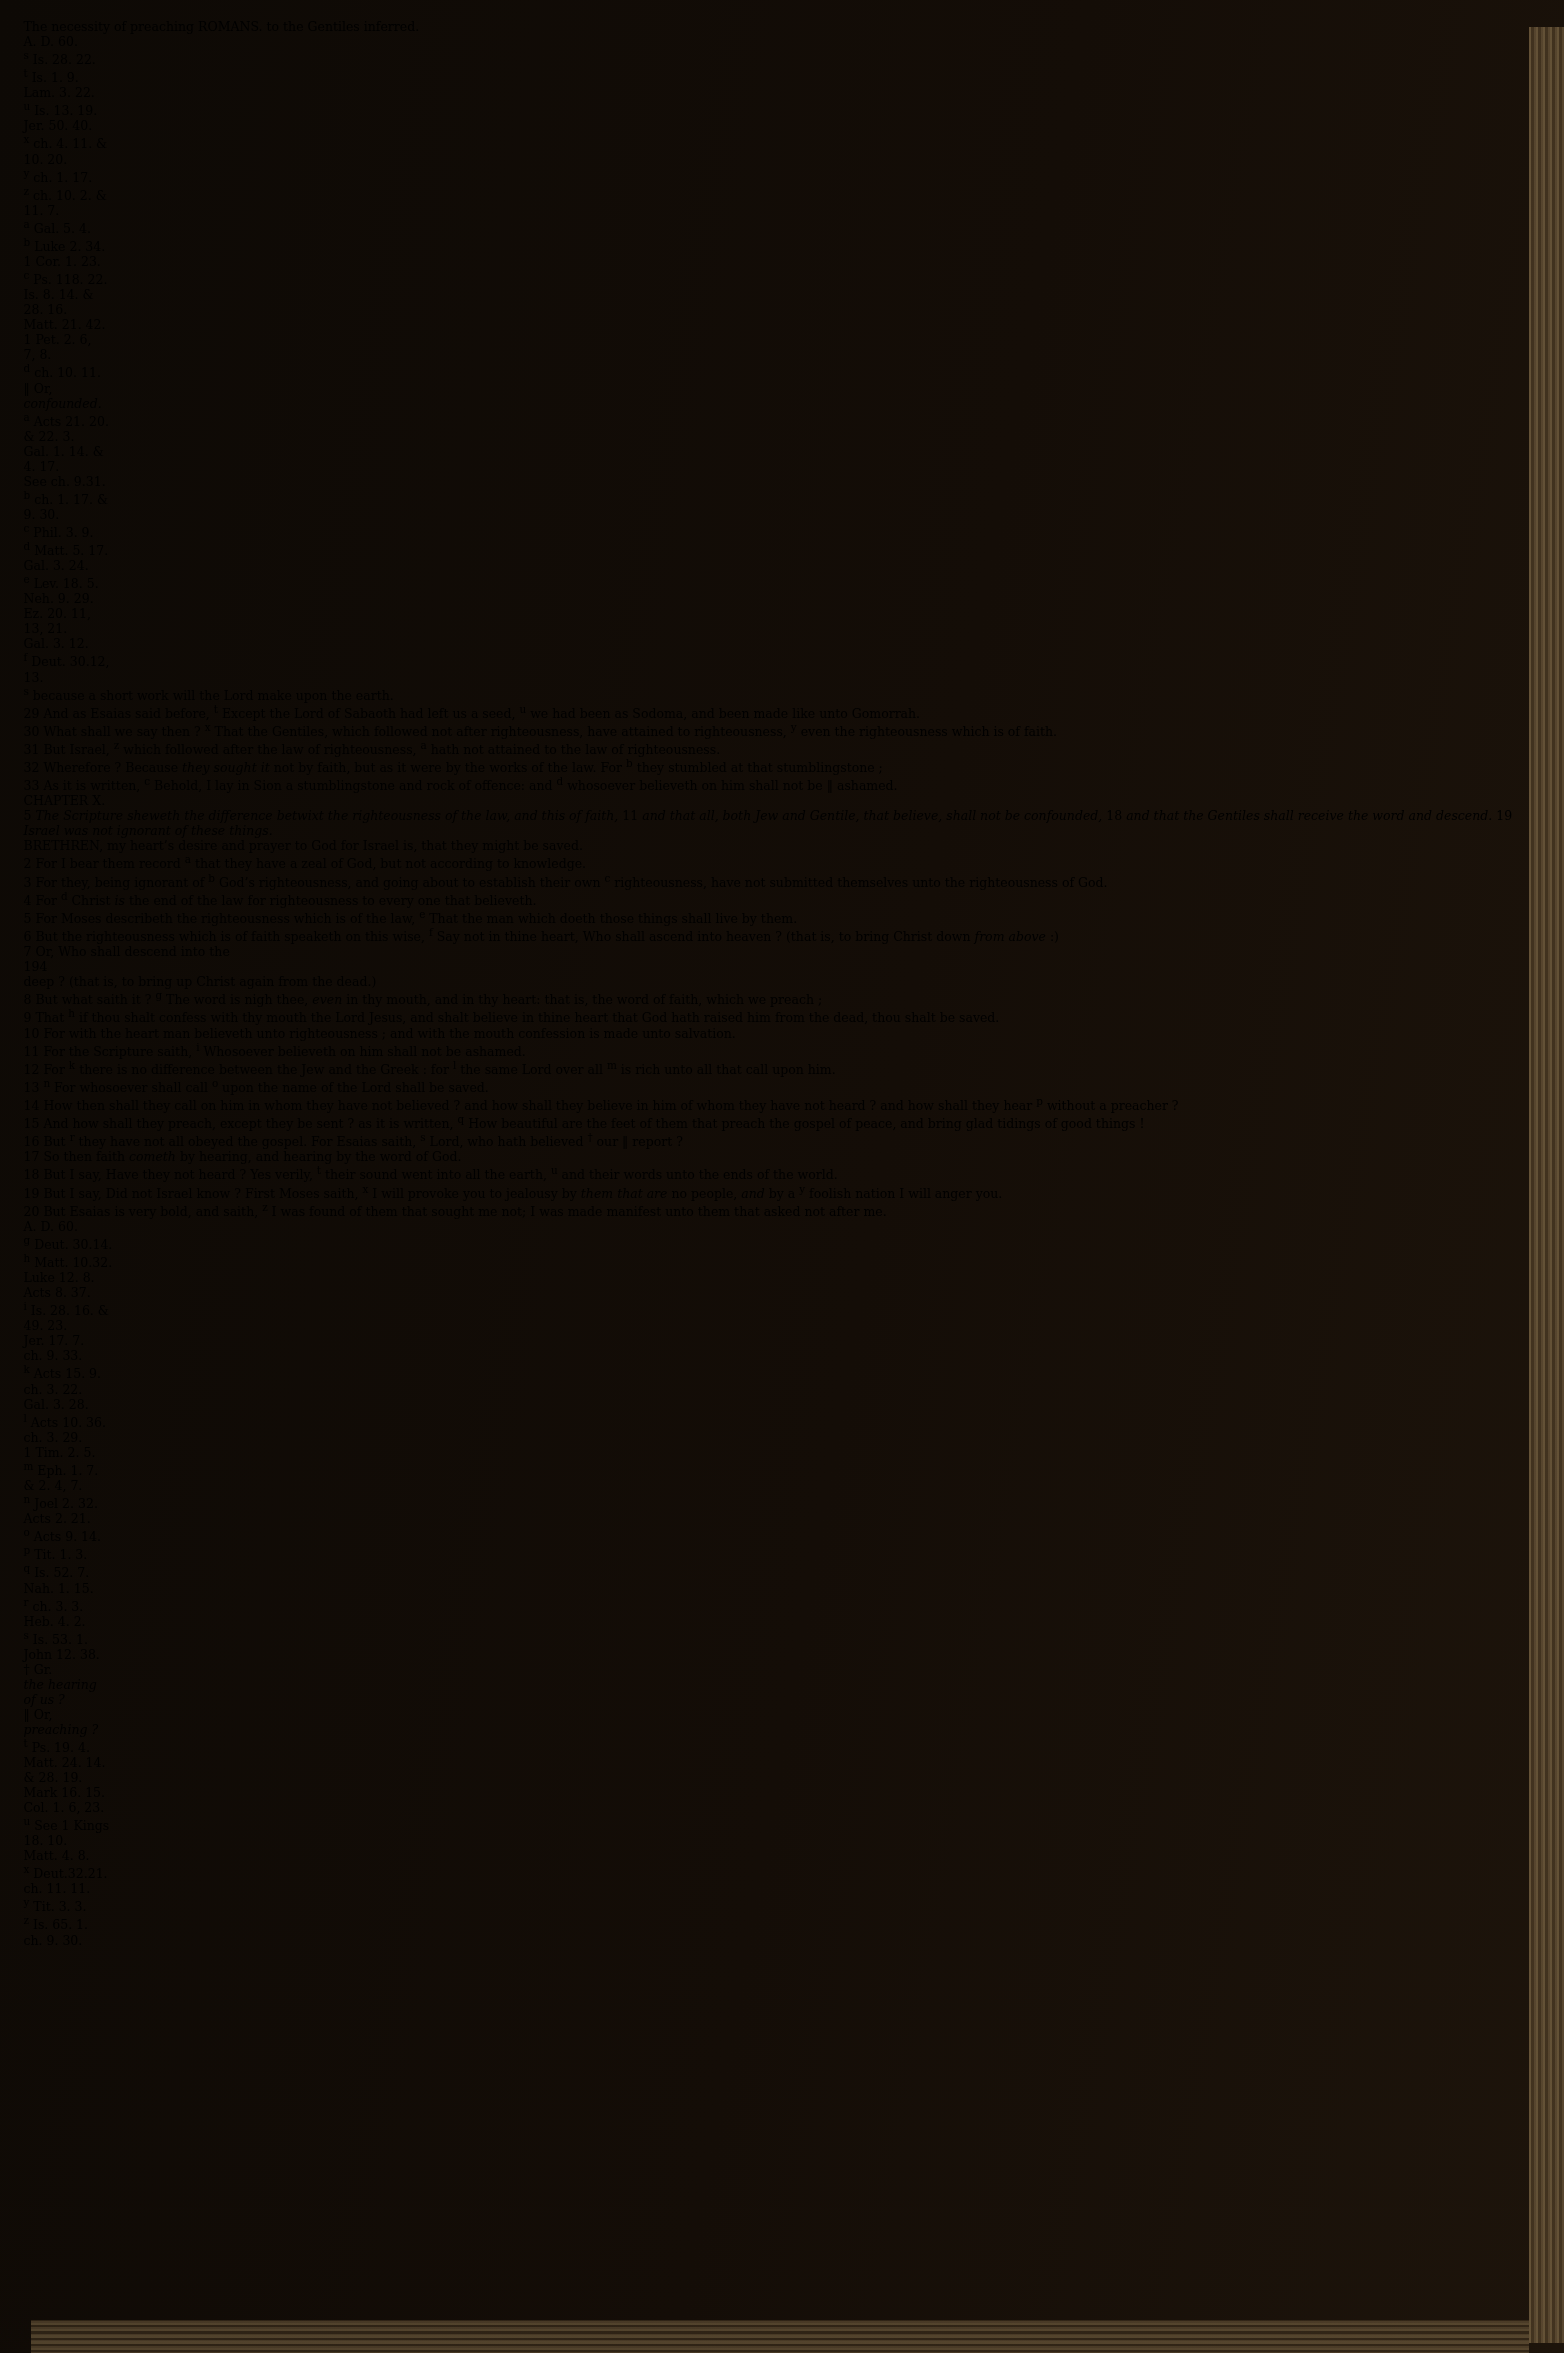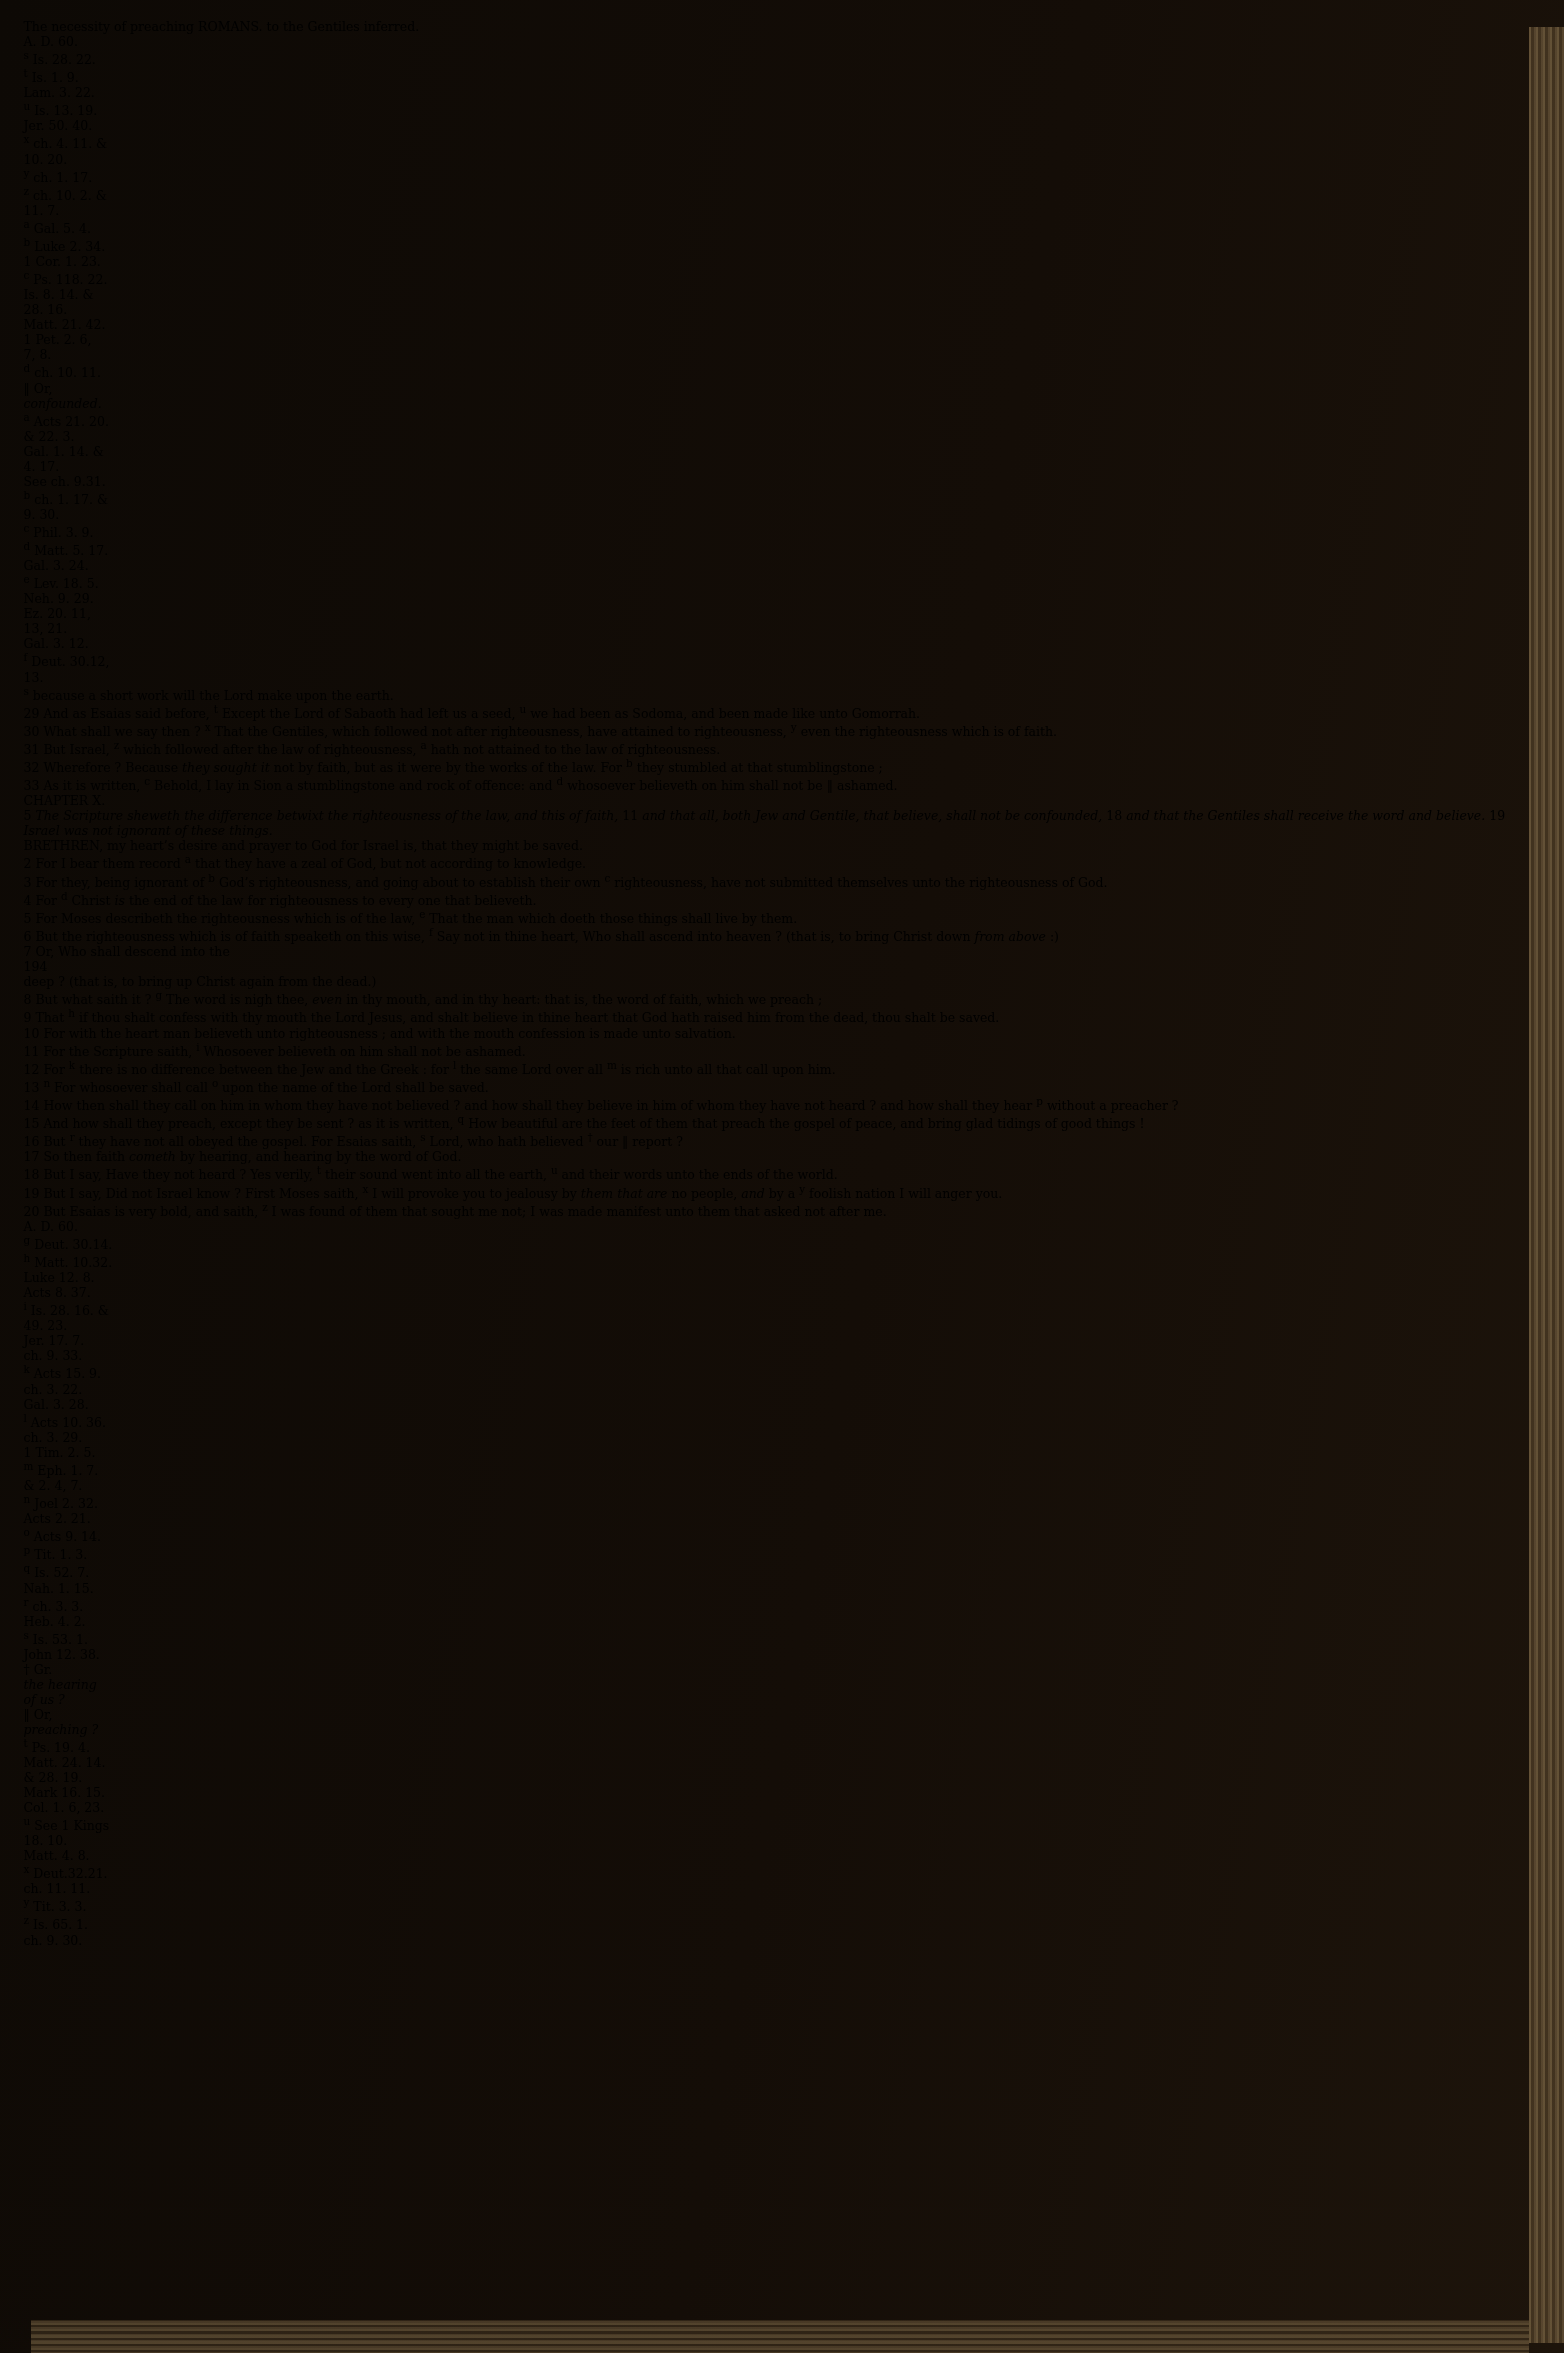--- a/index.html
+++ b/index.html
@@ -167,21 +167,21 @@
 
       <div class="text-col">
         <div>
             <div class="para continuation"><sup>s</sup> because a short work will the Lord make upon the earth.</div>
             <div class="para verse">29 And as Esaias said before, <sup>t</sup> Except the Lord of Sabaoth had left us a seed, <sup>u</sup> we had been as Sodoma, and been made like unto Gomorrah.</div>
             <div class="para verse">30 What shall we say then ? <sup>x</sup> That the Gentiles, which followed not after righteousness, have attained to righteousness, <sup>y</sup> even the righteousness which is of faith.</div>
             <div class="para verse">31 But Israel, <sup>z</sup> which followed after the law of righteousness, <sup>a</sup> hath not attained to the law of righteousness.</div>
             <div class="para verse">32 Wherefore ?  Because <em>they sought it</em> not by faith, but as it were by the works of the law.  For <sup>b</sup> they stumbled at that stumblingstone ;</div>
             <div class="para verse">33 As it is written, <sup>c</sup> Behold, I lay in Sion a stumblingstone and rock of offence: and <sup>d</sup> whosoever believeth on him shall not be ‖ ashamed.</div>
             <div class="para chapter-heading">CHAPTER X.</div>
-            <div class="para summary">5 <em>The Scripture sheweth the difference betwixt the righteousness of the law, and this of faith,</em> 11 <em>and that all, both Jew and Gentile, that believe, shall not be confounded,</em> 18 <em>and that the Gentiles shall receive the word and believe.</em>  19 <em>Israel was not ignorant of these things.</em></div>
+            <div class="para summary">5 <em>The Scripture sheweth the difference betwixt the righteousness of the law, and this of faith,</em> 11 <em>and that all, both Jew and Gentile, that believe, shall not be confounded,</em> 18 <em>and that the Gentiles shall receive the word and descend.</em>  19 <em>Israel was not ignorant of these things.</em></div>
             <div class="para dropcap"><span class="dc">B</span>RETHREN, my heart’s desire and prayer to God for Israel is, that they might be saved.</div>
             <div class="para verse">2 For I bear them record <sup>a</sup> that they have a zeal of God, but not according to knowledge.</div>
             <div class="para verse">3 For they, being ignorant of <sup>b</sup> God’s righteousness, and going about to establish their own <sup>c</sup> righteousness, have not submitted themselves unto the righteousness of God.</div>
             <div class="para verse">4 For <sup>d</sup> Christ <em>is</em> the end of the law for righteousness to every one that believeth.</div>
             <div class="para verse">5 For Moses describeth the righteousness which is of the law, <sup>e</sup> That the man which doeth those things shall live by them.</div>
             <div class="para verse">6 But the righteousness which is of faith speaketh on this wise, <sup>f</sup> Say not in thine heart, Who shall ascend into heaven ? (that is, to bring Christ down <em>from above</em> :)</div>
             <div class="para verse">7 Or, Who shall descend into the</div>
           </div>
         <div class="page-number">194</div>
       </div>

